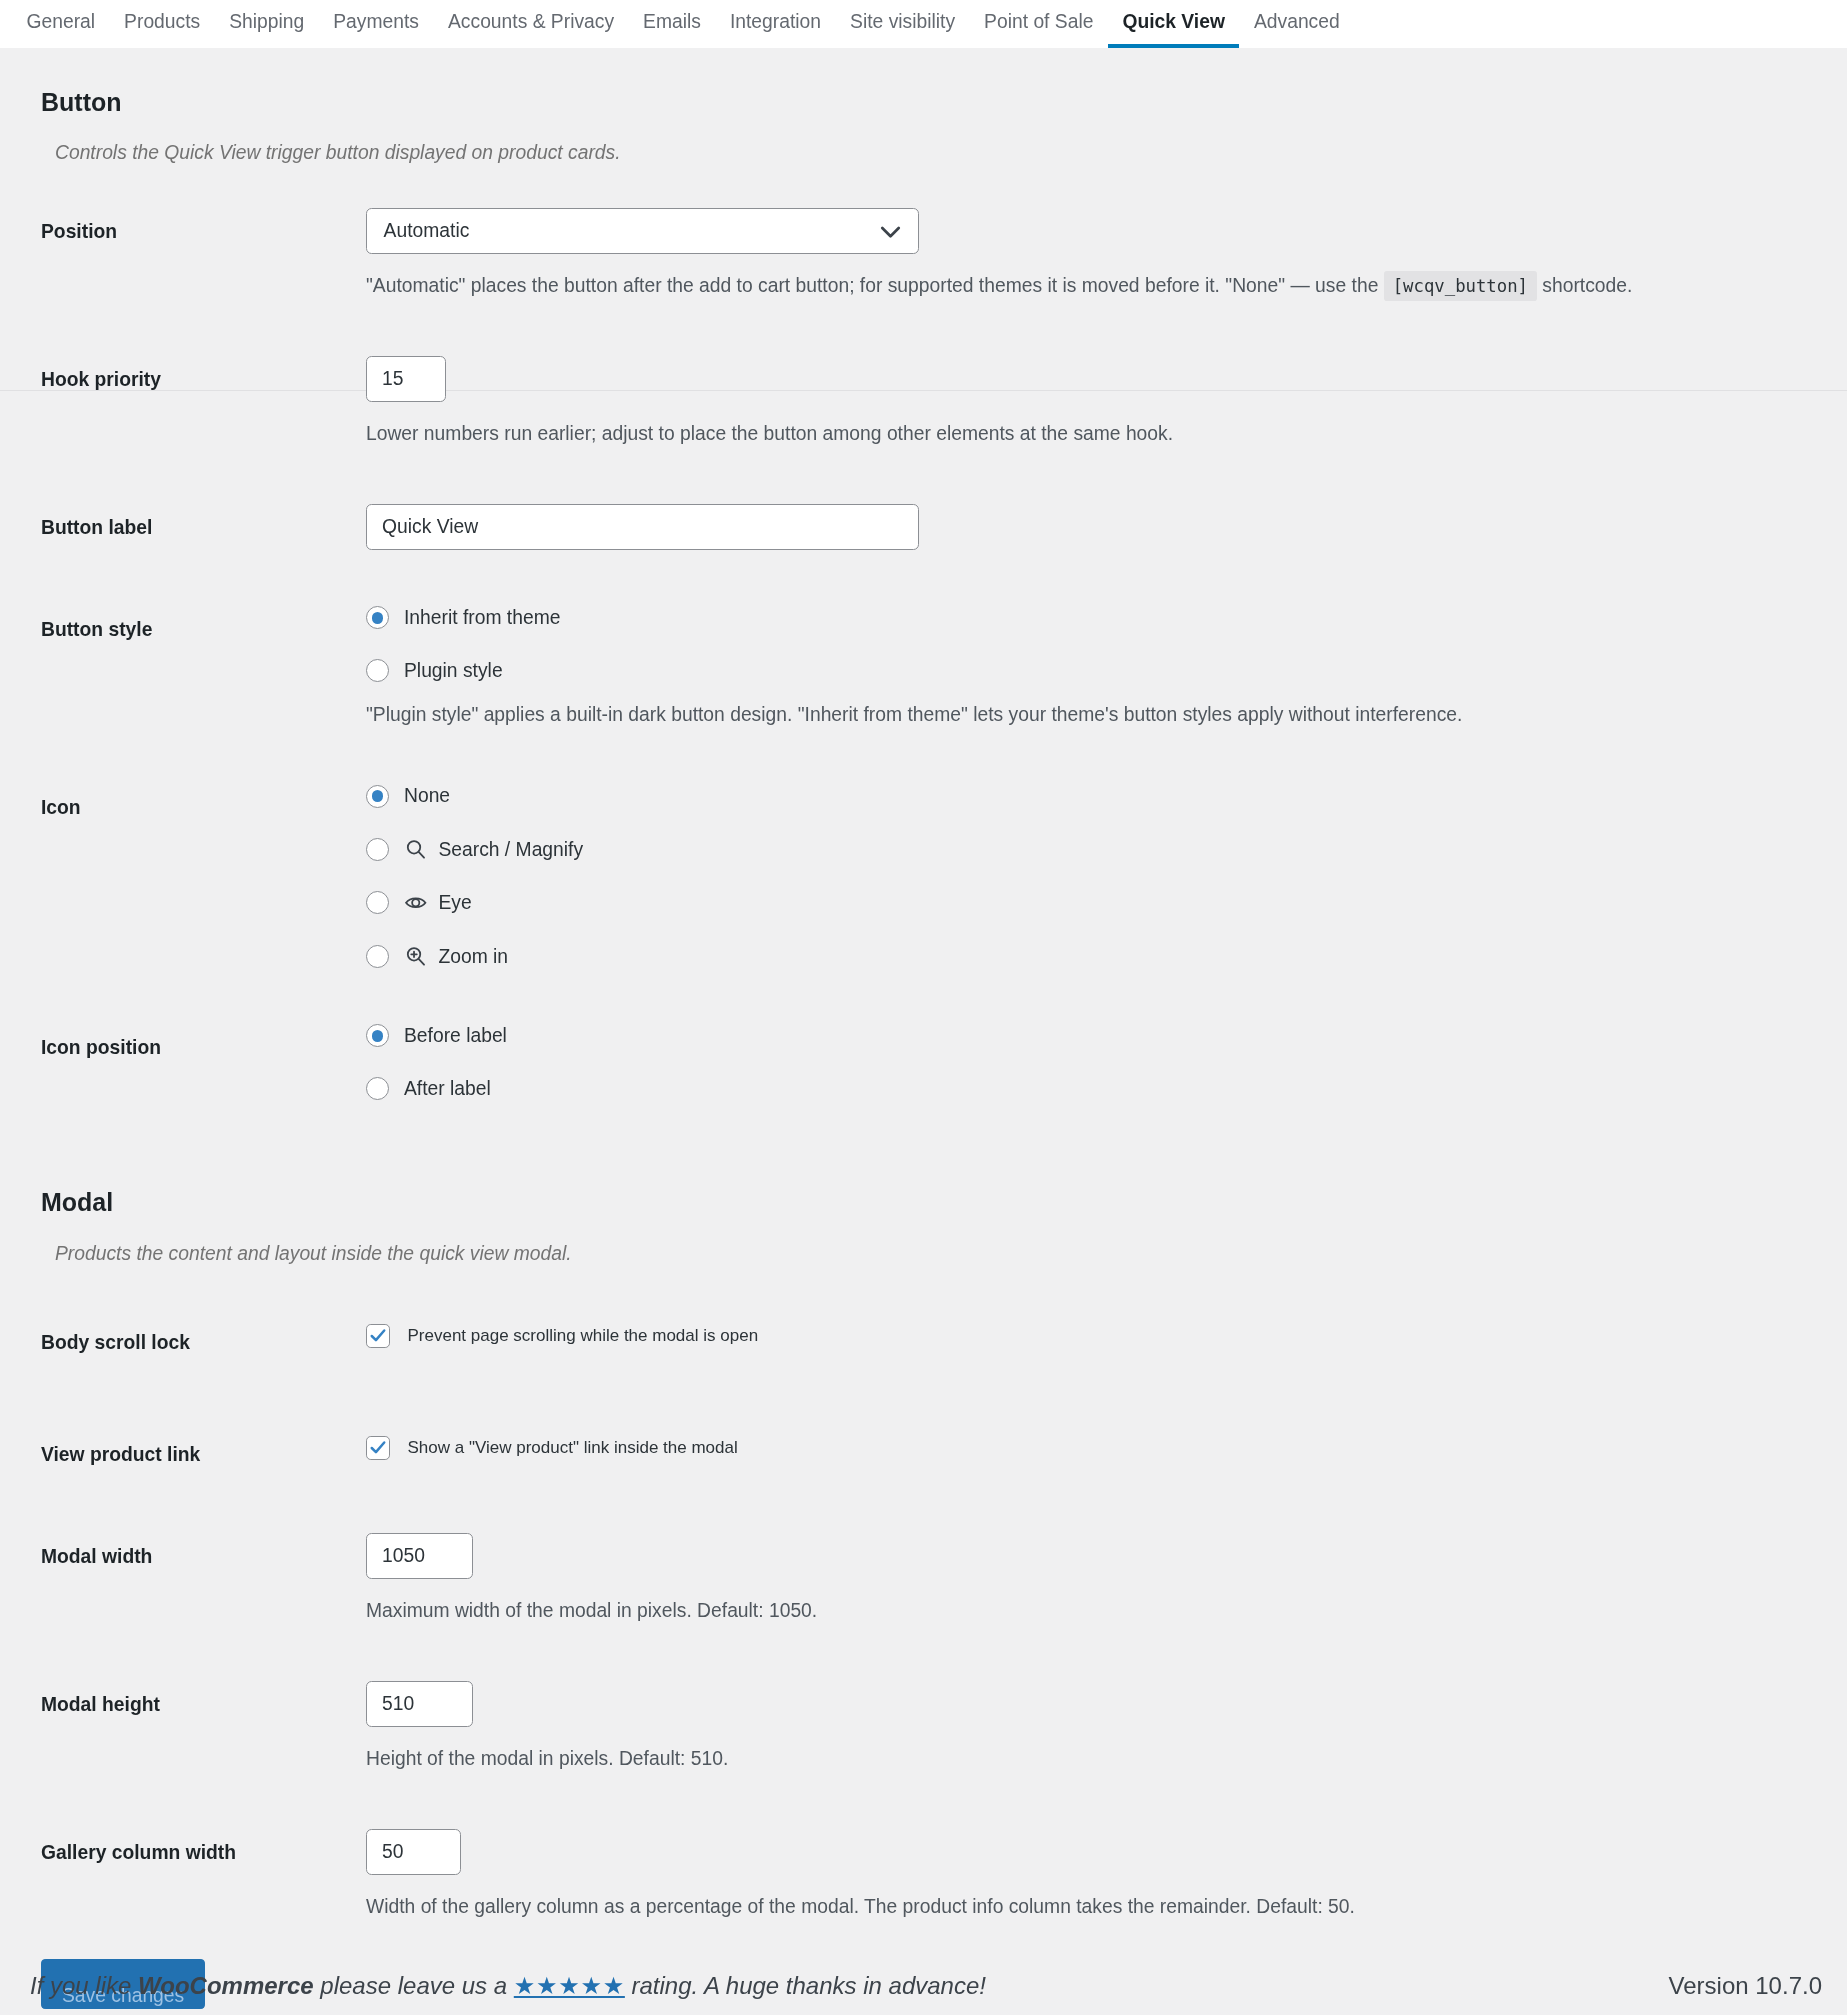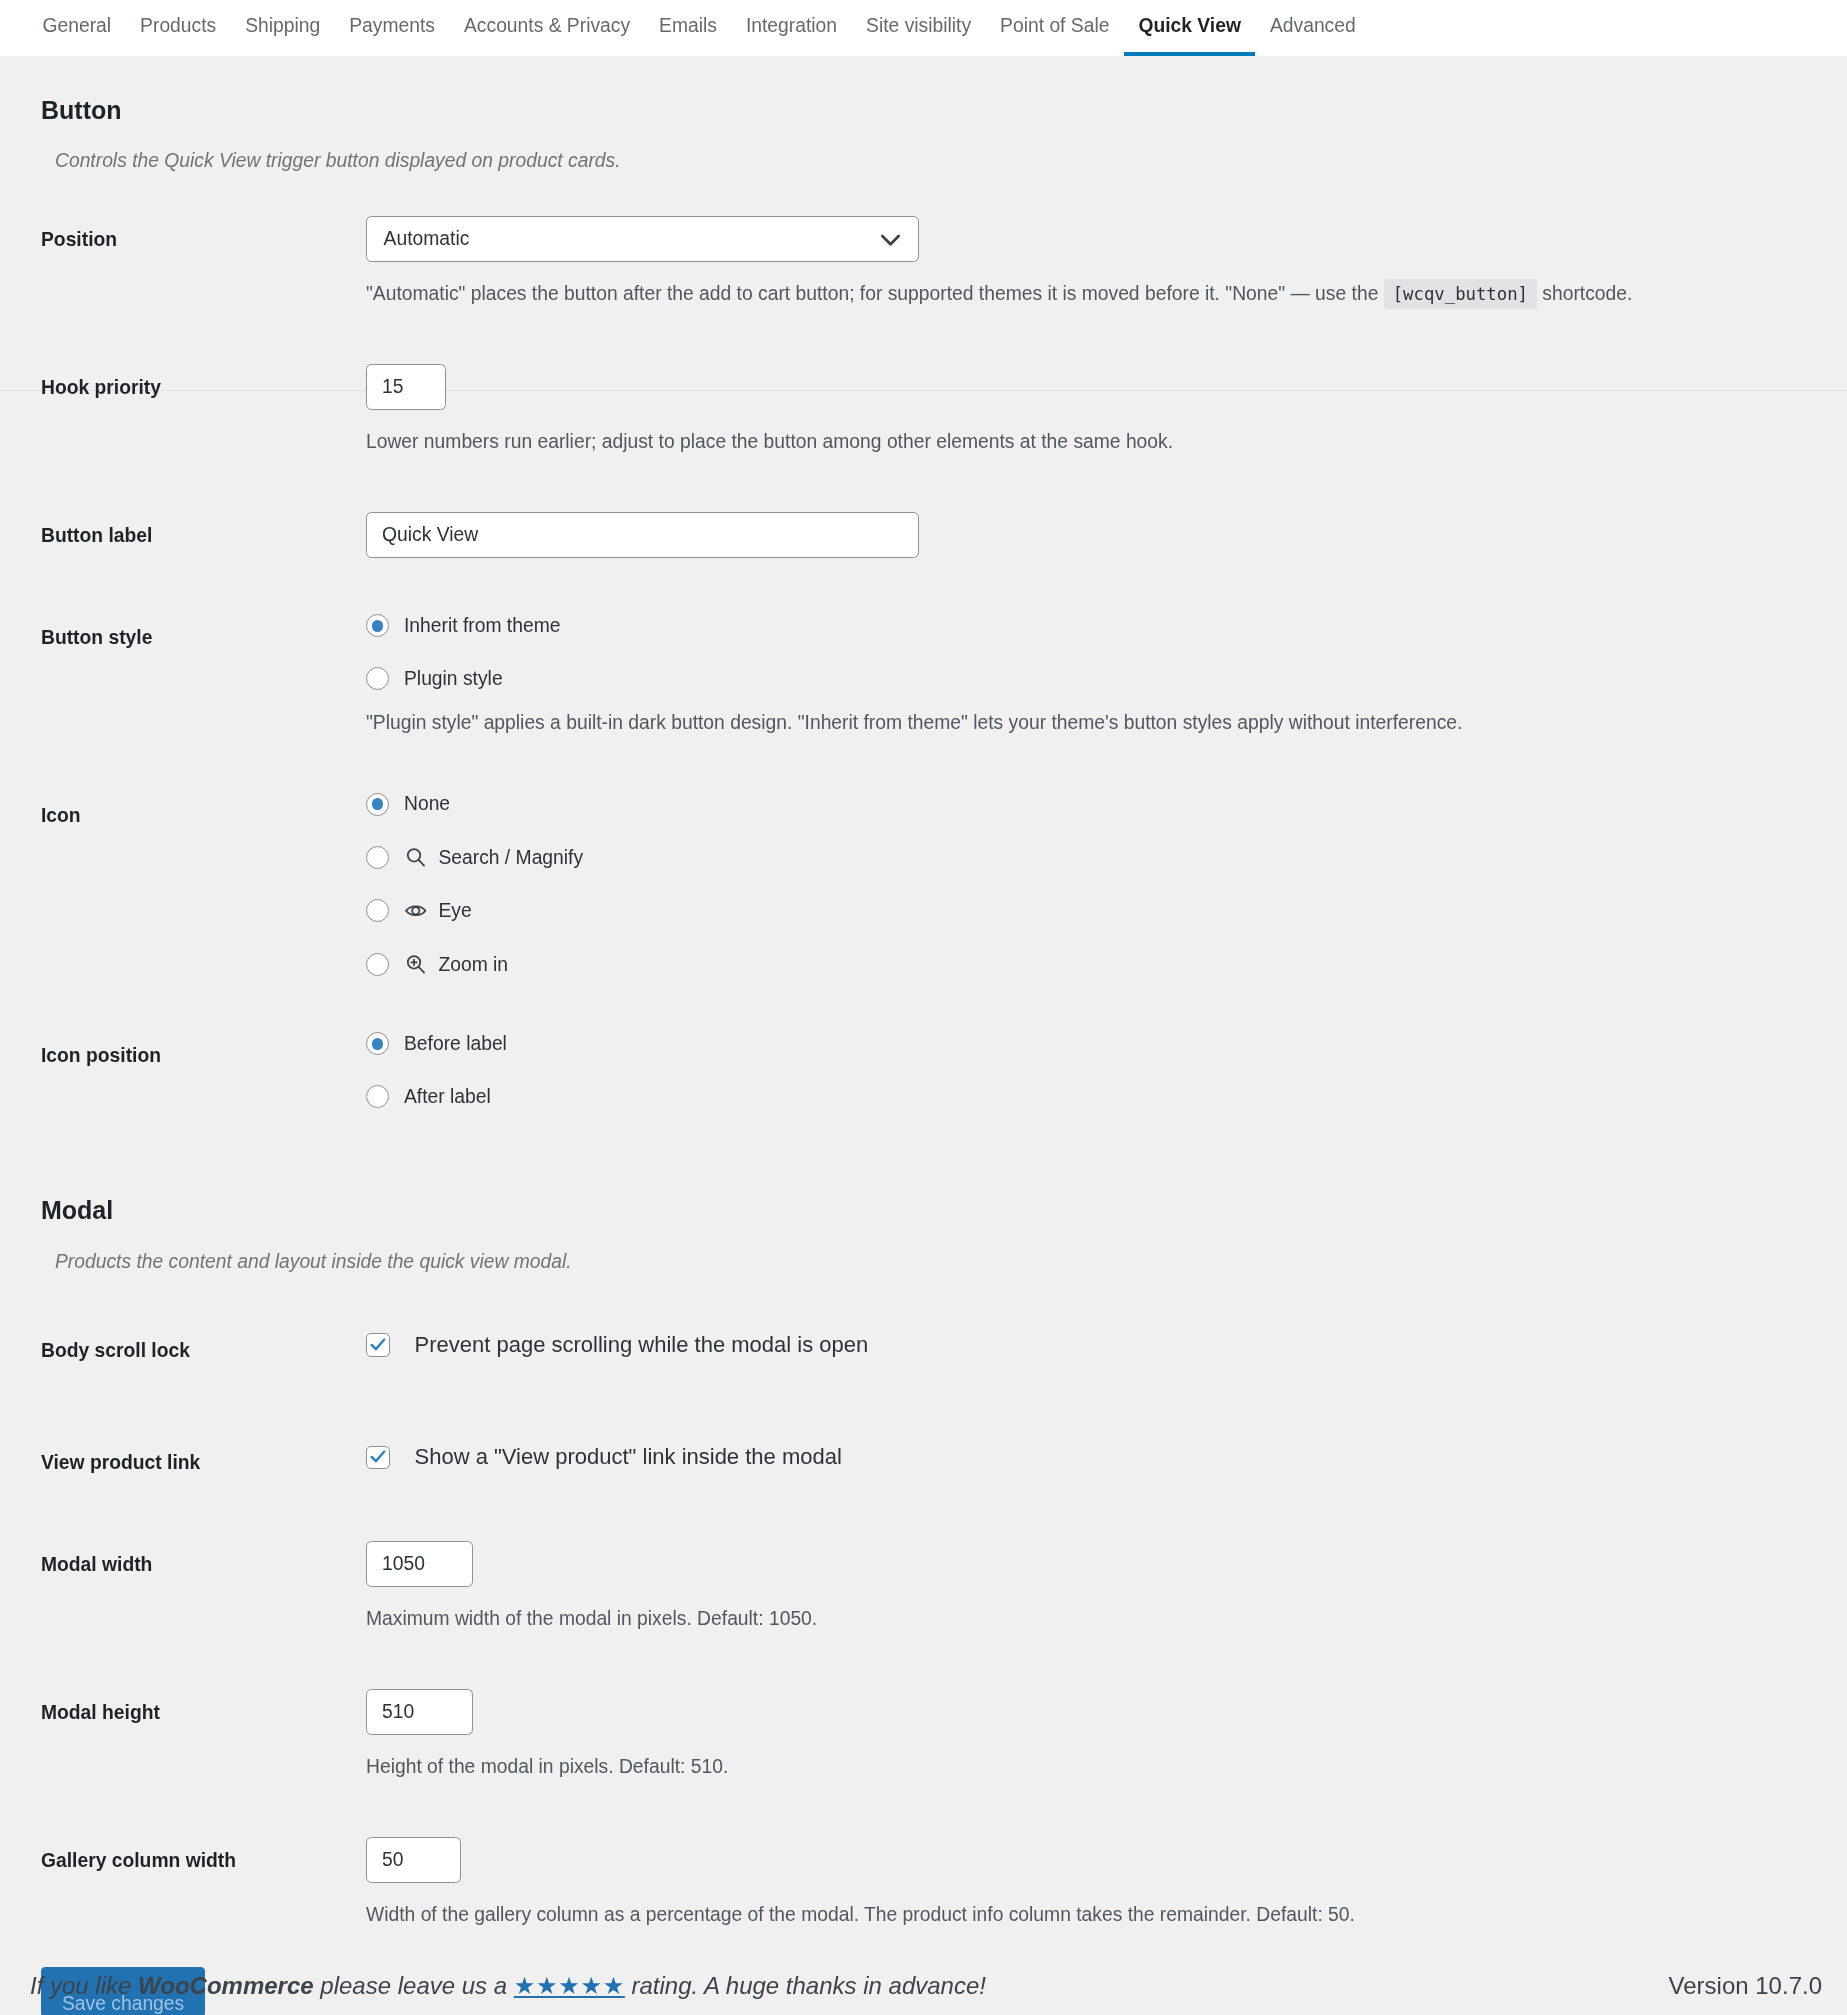--- a/index.html
+++ b/index.html
@@ -8,23 +8,23 @@
     width:1848px; height:2015px;
     background:#f0f0f1;
     font-family:"Liberation Sans", sans-serif;
     color:#2c3338;
     position:relative;
     overflow:hidden;
   }
 
   
   .nav-tabs {
-    height:56px; background:#ffffff;
+    height:48px; background:#ffffff;
     display:flex; align-items:stretch;
-    padding-left:28px;
+    padding-left:12px;
   }
   .tab {
     display:flex; align-items:center;
     padding:0 14.5px; font-size:19.3px; color:#646970;
     border-bottom:4.1px solid transparent; cursor:pointer;
     white-space:nowrap;
   }
   .tab.active { color:#1d2327; font-weight:600; border-bottom-color:#007cba; }
 
   
@@ -91,22 +91,22 @@
     width:23px; height:23px; border-radius:50%;
     background:#fff; border:1.4px solid #8c8f94; flex:0 0 auto;
     display:flex; align-items:center; justify-content:center;
   }
   .radio-circle .dot { width:11.7px; height:11.7px; border-radius:50%; background:transparent; }
   .radio-option.checked .radio-circle .dot { background:#3582c4; }
   .opt-icon { display:flex; align-items:center; margin-right:-4.1px; }
 
   
   .check-option {
-    display:flex; align-items:center; gap:25px;
-    font-size:22px; color:#2c3338; cursor:pointer; padding-top:5.5px;
+    display:flex; align-items:center; gap:18px;
+    font-size:17px; color:#2c3338; cursor:pointer; padding-top:5.5px;
   }
   .checkbox {
     width:23.5px; height:23.5px; border:1.4px solid #8c8f94; border-radius:4.8px;
     background:#fff; flex:0 0 auto;
     display:flex; align-items:center; justify-content:center;
   }
 
   
   .save-btn {
     margin:10.4px 0 0 0; display:inline-block;

